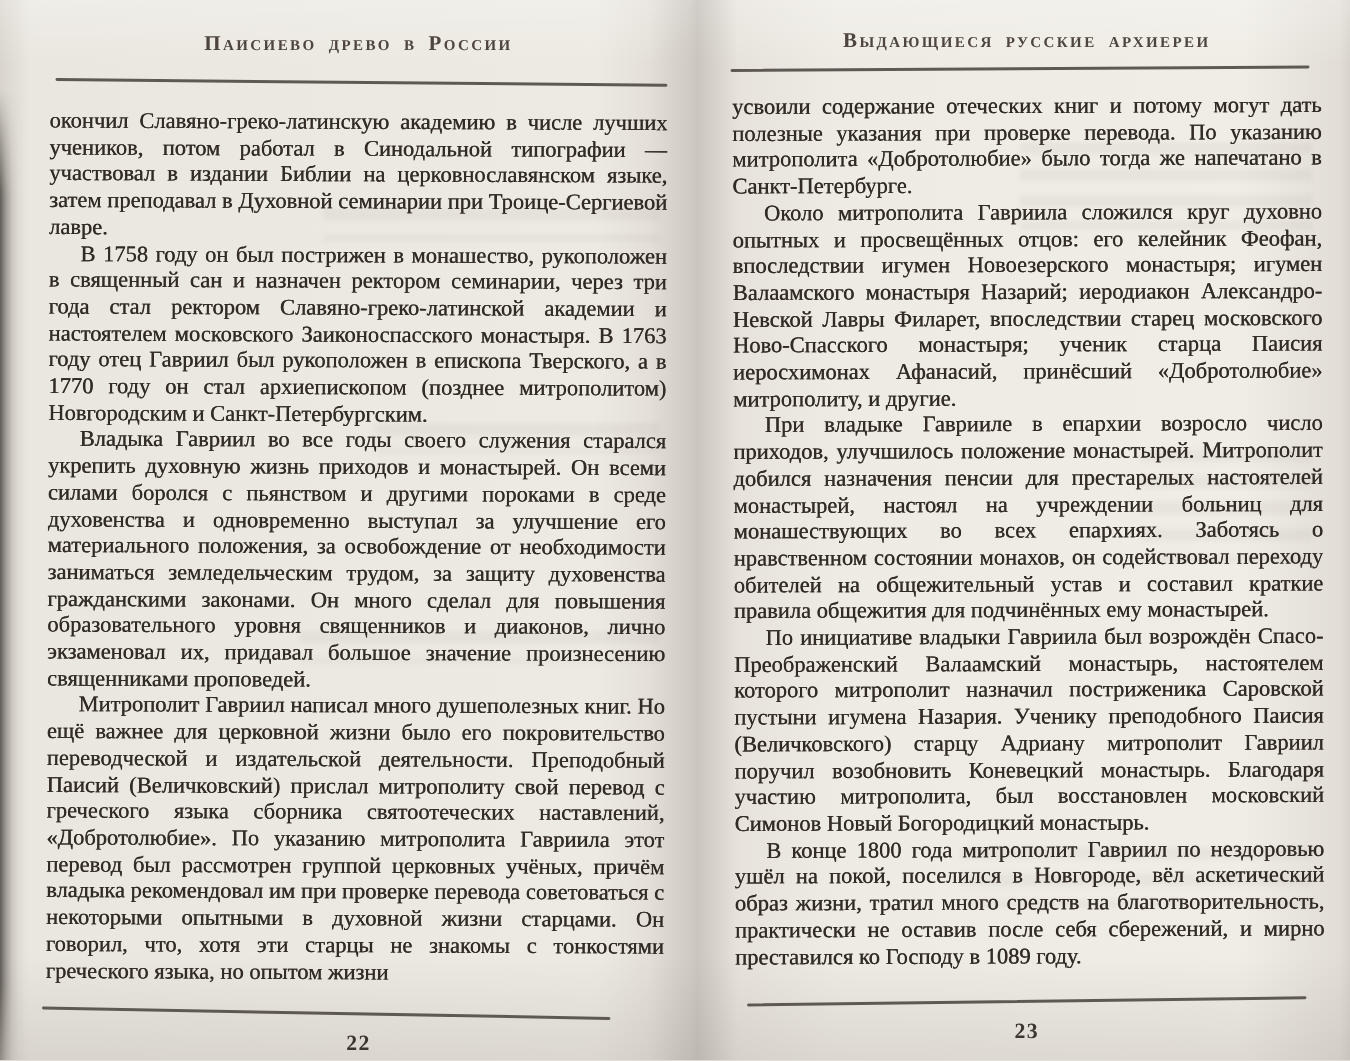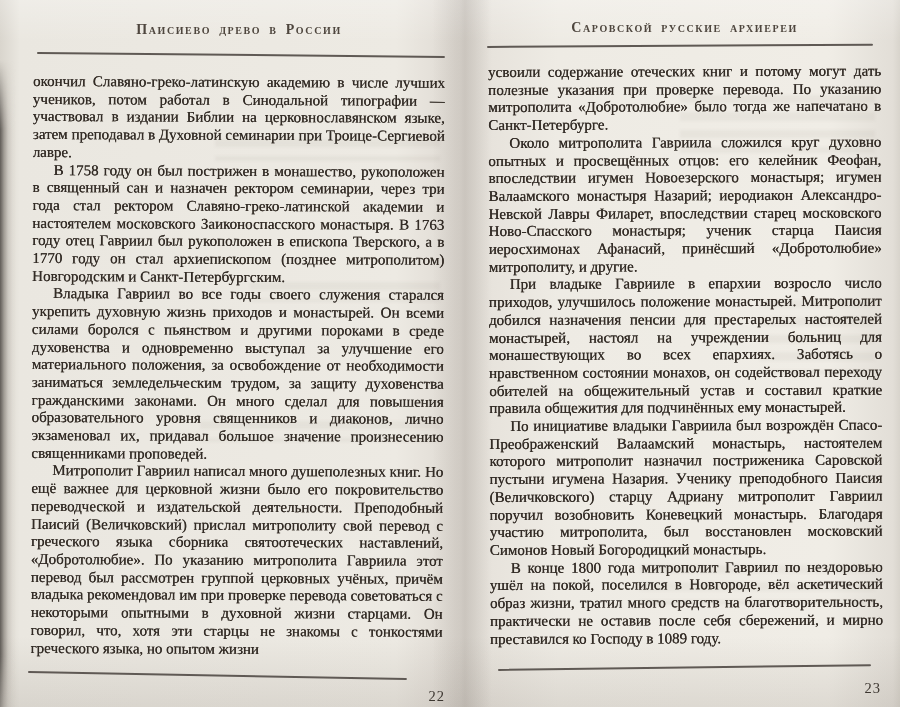--- a/index.html
+++ b/index.html
@@ -57,22 +57,22 @@
     font-size:15px;line-height:17.7px;text-align:justify;
     text-shadow:.25px 0 0 currentColor;
     hyphens:auto;-webkit-hyphens:auto;
   }
   .page-left  .body-text{top:61px;height:592px;transform:rotate(.25deg);transform-origin:left top;}
   .page-right .body-text{top:64px;height:592px;transform:rotate(-.2deg);transform-origin:left top;}
   .body-text p{margin:0;}
   .body-text p + p{text-indent:21px;}
 
   .folio{
-    position:absolute;left:0;right:0;text-align:right;
-    font-size:14.5px;color:#3c3630;letter-spacing:1px;
+    position:absolute;left:0;right:0;text-align:center;
+    font-size:14.5px;color:#3c3630;letter-spacing:1px;font-weight:bold;
   }
   .page-left  .folio{top:676px;}
   .page-right .folio{top:680px;}
 
   
   .ghost{
     position:absolute;pointer-events:none;opacity:.55;filter:blur(1.6px);
     background:repeating-linear-gradient(to bottom, rgba(96,84,72,.10) 0 8px, rgba(0,0,0,0) 8px 17.5px);
   }
   .g1{left:215px;top:139px;width:225px;height:22px;}
@@ -106,21 +106,21 @@
       <p>В 1758 году он был пострижен в монашество, рукоположен в священный сан и назначен ректором семинарии, через три года стал ректором Славяно-греко-латинской академии и настоятелем московского Заиконоспасского монастыря. В 1763 году отец Гавриил был рукоположен в епископа Тверского, а в 1770 году он стал архиепископом (позднее митрополитом) Новгородским и Санкт-Петербургским.</p>
       <p>Владыка Гавриил во все годы своего служения старался укрепить духовную жизнь приходов и монастырей. Он всеми силами боролся с пьянством и другими пороками в среде духовенства и одновременно выступал за улучшение его материального положения, за освобождение от необходимости заниматься земледельческим трудом, за защиту духовенства гражданскими законами. Он много сделал для повышения образовательного уровня священников и диаконов, лично экзаменовал их, придавал большое значение произнесению священниками проповедей.</p>
       <p>Митрополит Гавриил написал много душеполезных книг. Но ещё важнее для церковной жизни было его покровительство переводческой и издательской деятельности. Преподобный Паисий (Величковский) прислал митрополиту свой перевод с греческого языка сборника святоотеческих наставлений, «Добротолюбие». По указанию митрополита Гавриила этот перевод был рассмотрен группой церковных учёных, причём владыка рекомендовал им при проверке перевода советоваться с некоторыми опытными в духовной жизни старцами. Он говорил, что, хотя эти старцы не знакомы с тонкостями греческого языка, но опытом жизни</p>
     </div>
 
     <div class="rule foot-rule"></div>
     <div class="folio">22</div>
   </section>
 
   <section class="page page-right">
-    <div class="running-head">Саровской русские архиереи</div>
+    <div class="running-head">Выдающиеся русские архиереи</div>
     <div class="rule head-rule"></div>
 
     <div class="body-text">
       <p>усвоили содержание отеческих книг и потому могут дать полезные указания при проверке перевода. По указанию митрополита «Добротолюбие» было тогда же напечатано в Санкт-Петербурге.</p>
       <p>Около митрополита Гавриила сложился круг духовно опытных и просвещённых отцов: его келейник Феофан, впоследствии игумен Новоезерского монастыря; игумен Валаамского монастыря Назарий; иеродиакон Александро-Невской Лавры Филарет, впоследствии старец московского Ново-Спасского монастыря; ученик старца Паисия иеросхимонах Афанасий, принёсший «Добротолюбие» митрополиту, и другие.</p>
       <p>При владыке Гаврииле в епархии возросло число приходов, улучшилось положение монастырей. Митрополит добился назначения пенсии для престарелых настоятелей монастырей, настоял на учреждении больниц для монашествующих во всех епархиях. Заботясь о нравственном состоянии монахов, он содействовал переходу обителей на общежительный устав и составил краткие правила общежития для подчинённых ему монастырей.</p>
       <p>По инициативе владыки Гавриила был возрождён Спасо-Преображенский Валаамский монастырь, настоятелем которого митрополит назначил постриженика Саровской пустыни игумена Назария. Ученику преподобного Паисия (Величковского) старцу Адриану митрополит Гавриил поручил возобновить Коневецкий монастырь. Благодаря участию митрополита, был восстановлен московский Симонов Новый Богородицкий монастырь.</p>
       <p>В конце 1800 года митрополит Гавриил по нездоровью ушёл на покой, поселился в Новгороде, вёл аскетический образ жизни, тратил много средств на благотворительность, практически не оставив после себя сбережений, и мирно преставился ко Господу в 1089 году.</p>
     </div>
 

